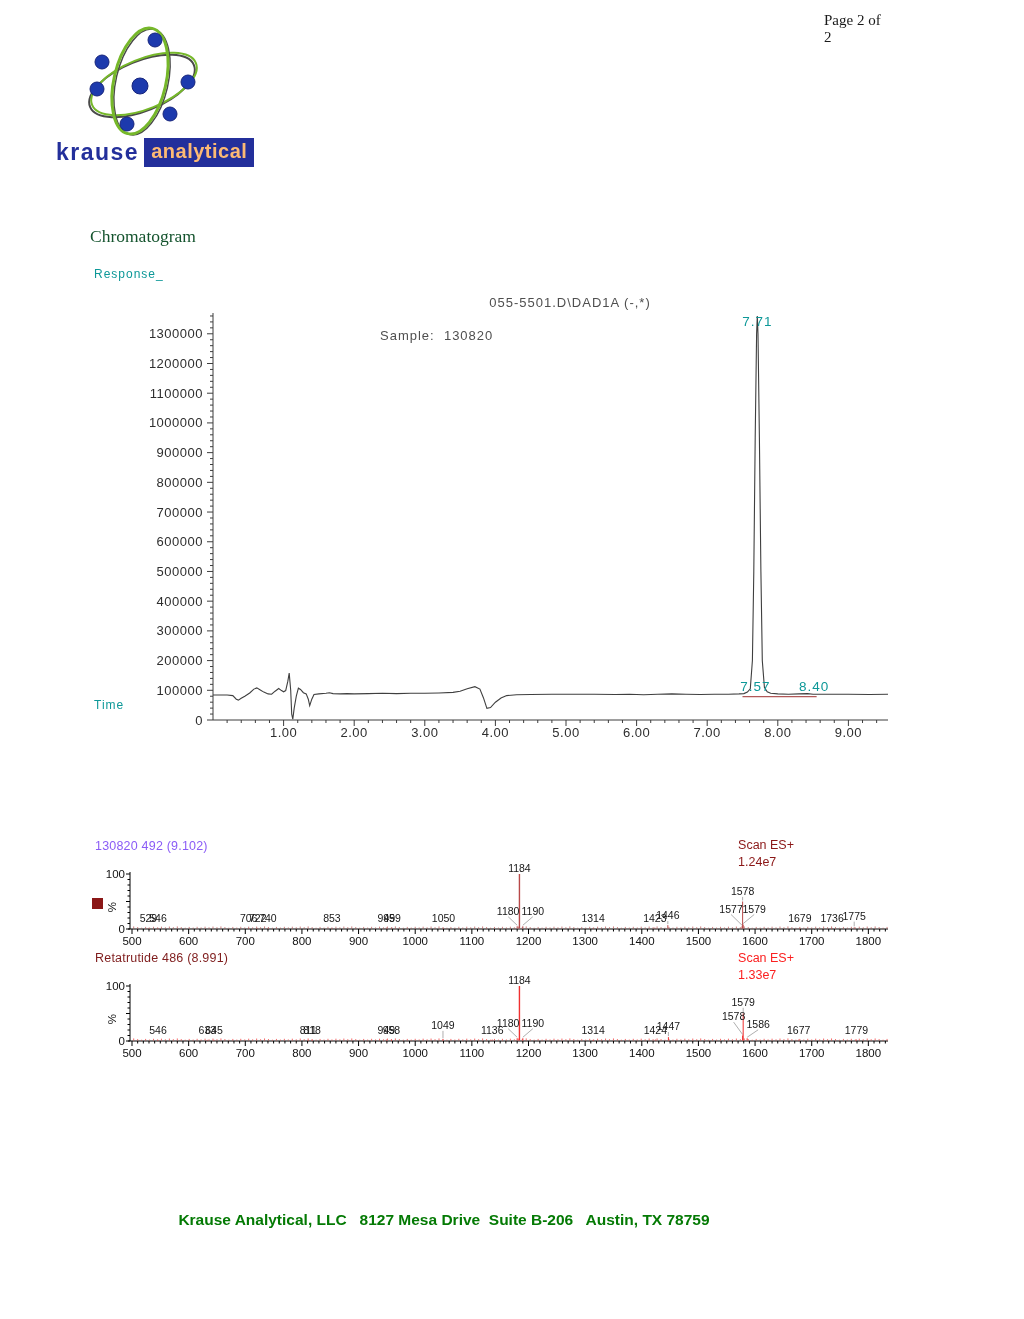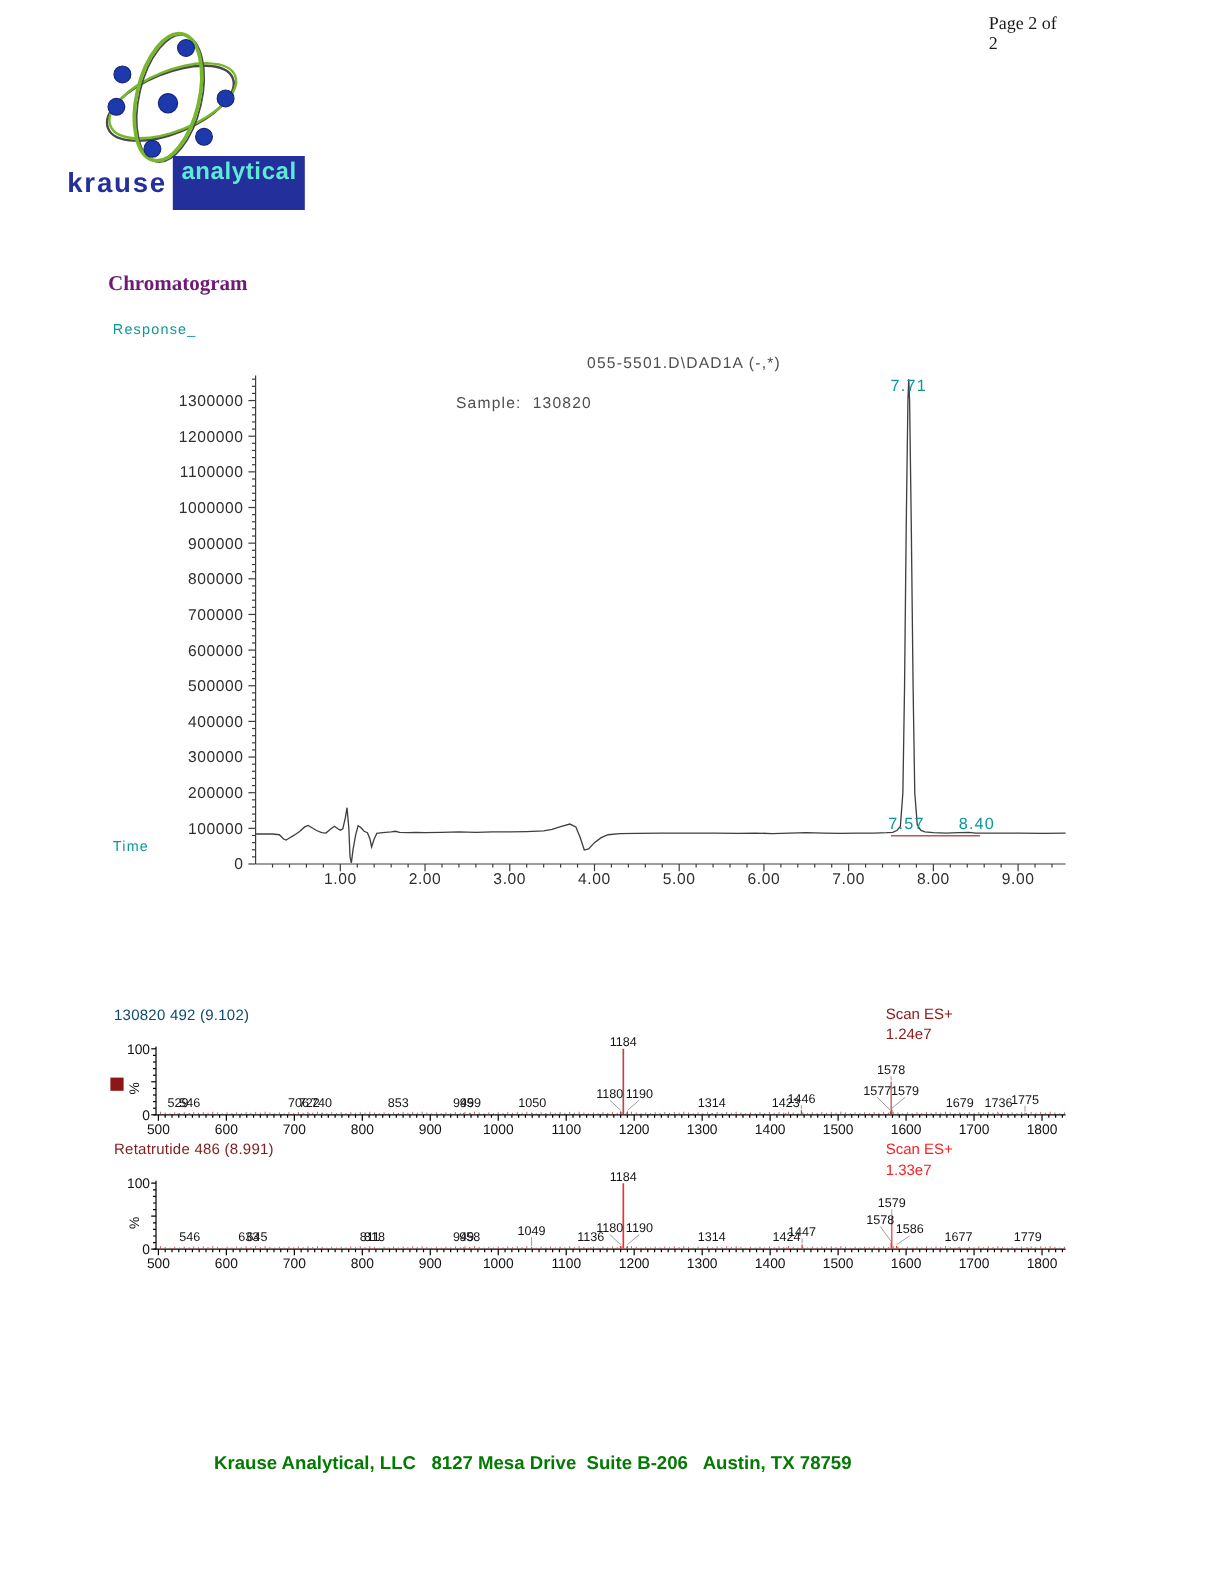--- a/index.html
+++ b/index.html
@@ -1,31 +1,31 @@
 <!DOCTYPE html>
 <html><head>
 <meta charset="utf-8">
 <style>
   html,body{margin:0;padding:0;background:#ffffff;}
   .page{position:relative;width:888px;height:1319px;background:#ffffff;overflow:hidden;
         font-family:"Liberation Sans",sans-serif;color:#111;}
   .abs{position:absolute;}
   .page-number{left:824px;top:12px;font-family:"Liberation Serif",serif;font-size:15px;color:#1a1a1a;}
-  .heading{font-family:"Liberation Serif",serif;font-weight:bold;font-size:17.5px;color:#701a75;}
+  .heading{font-family:"Liberation Serif",serif;font-weight:normal;font-size:17.5px;color:#14532d;}
   .chrom-heading{left:90px;top:226px;}
   .ms-heading{left:90px;top:774px;}
   .teal-label{color:#0d9898;font-size:12px;letter-spacing:1px;}
   .response-label{left:94px;top:267px;}
   .time-label{left:94px;top:698px;}
   .wordmark{left:56px;top:137px;display:flex;align-items:center;height:30px;}
   .krause{color:#232f9b;font-weight:bold;font-size:23px;letter-spacing:1.5px;margin-right:5px;}
-  .analytical-badge{background:#232f9b;color:#5eead4;font-weight:bold;font-size:20px;
-       letter-spacing:0.5px;padding:2px 7px 20px 7px;}
+  .analytical-badge{background:#232f9b;color:#fdba74;font-weight:bold;font-size:20px;
+       letter-spacing:0.5px;padding:2px 7px 4px 7px;}
   .ms-title{font-size:12.5px;letter-spacing:0.2px;}
-  .ms1-title{left:95px;top:839px;color:#0c4a6e;}
+  .ms1-title{left:95px;top:839px;color:#8b5cf6;}
   .ms2-title{left:95px;top:951px;color:#7f1d1d;}
   .scan-block{right:94px;text-align:left;font-size:12.5px;line-height:17px;}
   .scan1{top:837px;color:#8b1717;}
   .scan2{top:950px;color:#fb2020;}
   .footer{left:0;right:0;top:1211px;text-align:center;font-weight:bold;
        font-size:15.5px;color:#047a04;white-space:pre;}
   svg text{font-family:"Liberation Sans",sans-serif;}
 </style>
 </head>
 <body>

